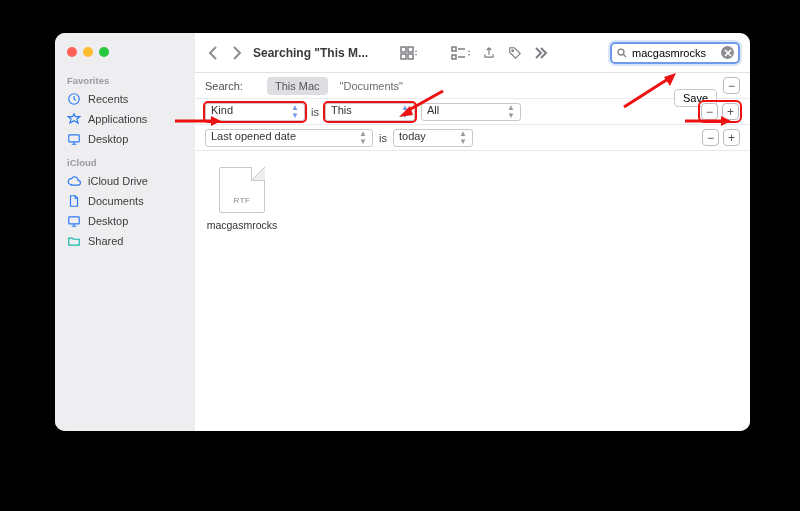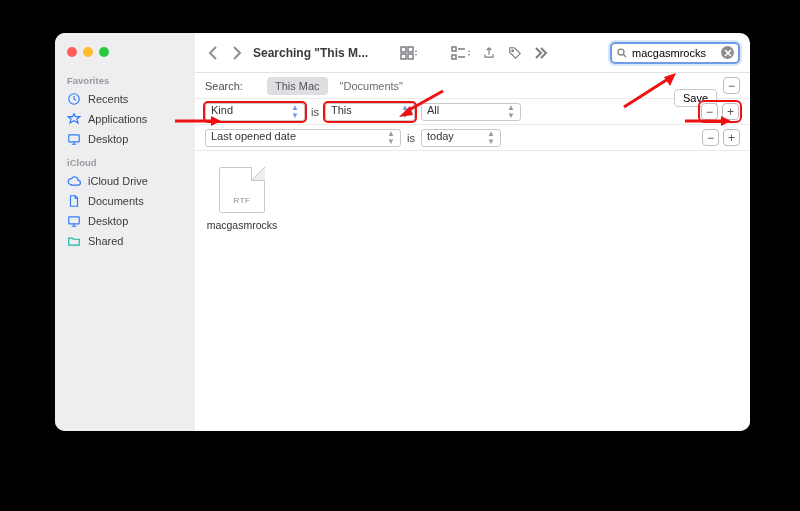--- a/index.html
+++ b/index.html
@@ -226,21 +226,21 @@
         <span class="dd grey">▲<br>▼</span>
       </div>
       <span class="grow"></span>
       <div class="sqgrp hl">
         <div class="sq">−</div>
         <div class="sq">+</div>
       </div>
     </div>
 
     <div class="rulebar">
-      <div class="sel" style="width:196px">
+      <div class="sel" style="width:168px">
         <span>Last opened date</span>
         <span class="dd grey">▲<br>▼</span>
       </div>
       <span class="is-label">is</span>
       <div class="sel" style="width:80px">
         <span>today</span>
         <span class="dd grey">▲<br>▼</span>
       </div>
       <span class="grow"></span>
       <div class="sqgrp">

